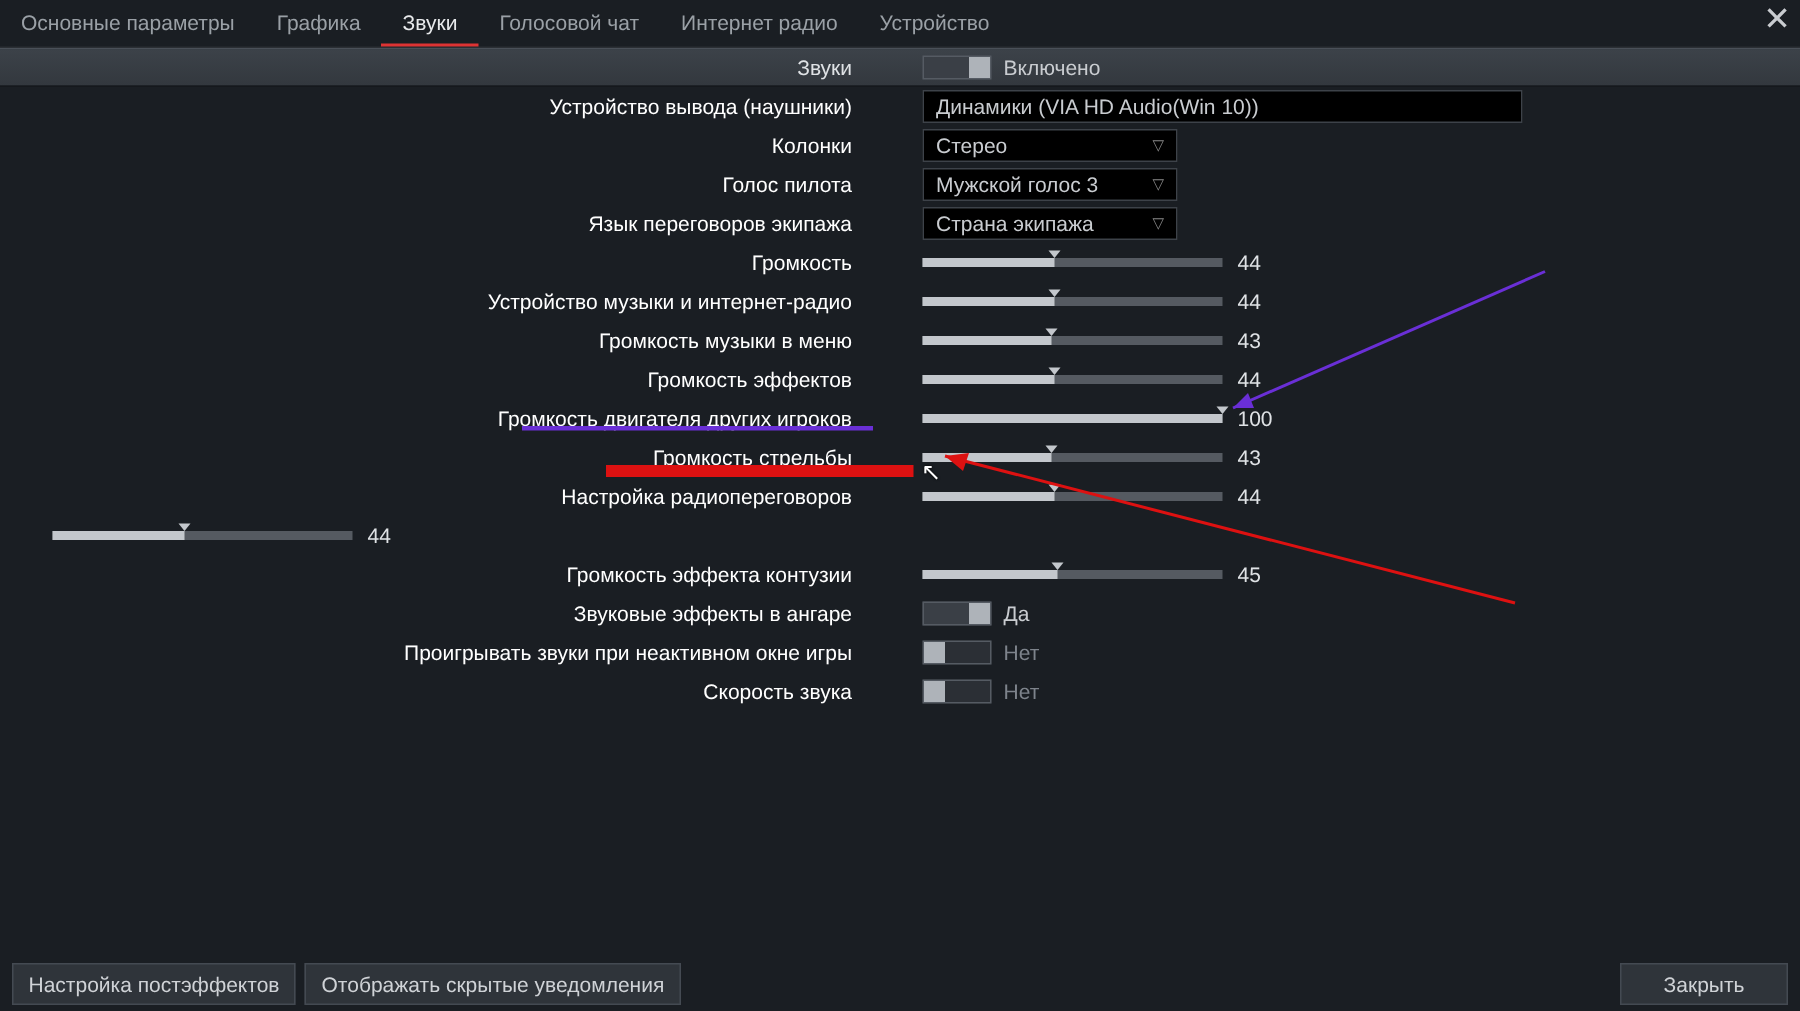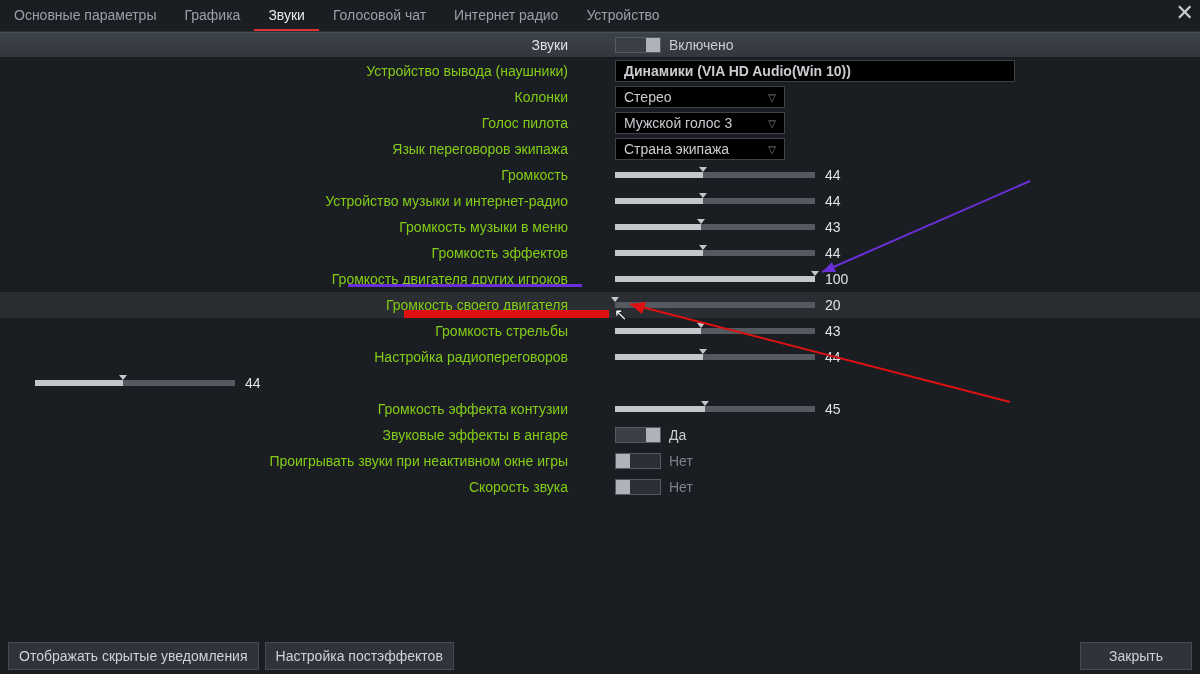--- a/index.html
+++ b/index.html
@@ -26,21 +26,21 @@
   .header-row {
     display: flex; height: 26px; align-items: center;
     background: linear-gradient(#3c4249,#33383e);
     border-top: 1px solid #4a5058; border-bottom: 1px solid #15181c;
   }
   .label-col { width: 580px; text-align: right; padding-right: 12px; color: #dfe2e5; }
   .ctrl-col { flex: 1; display: flex; align-items: center; padding-left: 35px; }
   .row {
     display: flex; height: 26px; align-items: center;
   }
-  .row .label-col { color: #84cc16; }
+  .row .label-col { color: #ffffff; }
   .row.highlight { background: rgba(255,255,255,0.07); }
   .switch {
     width: 46px; height: 16px; background: #3a3f46;
     border: 1px solid #555b63; position: relative; margin-right: 8px;
     cursor: pointer;
   }
   .switch .knob {
     position: absolute; top: 0; width: 14px; height: 14px;
     background: #aeb3b9;
   }
@@ -48,21 +48,21 @@
   .switch.off .knob { left: 0; }
   .switch.off { background: #2b2f35; }
   .switch-label { color: #c9ccd0; }
   .switch-label.dim { color: #7d838b; text-align: right; }
   .dropdown {
     width: 170px; height: 22px; background: #000;
     border: 1px solid #3d4249; display: flex; align-items: center;
     padding: 0 8px; color: #c9ccd0; cursor: pointer;
     justify-content: space-between;
   }
-  .dropdown.wide { width: 400px; font-weight: bold; }
+  .dropdown.wide { width: 400px; }
   .dropdown .chev { font-size: 10px; color: #888; }
   .slider {
     width: 200px; height: 6px; position: relative;
     background: #555a61; cursor: pointer;
   }
   .slider .fill {
     position: absolute; left: 0; top: 0; height: 100%;
     background: #c3c7cc;
   }
   .slider .tick {
@@ -203,30 +203,20 @@
     <div class="row">
       <div class="label-col">Громкость двигателя других игроков</div>
       <div class="ctrl-col">
         <div class="slider">
           <div class="fill" style="width: 100%;"></div>
           <div class="tick" style="left: 100%;"></div>
         </div>
         <span class="slider-val">100</span>
       </div>
     </div>
-    <div class="row highlight">
-      <div class="label-col">Громкость своего двигателя</div>
-      <div class="ctrl-col">
-        <div class="slider">
-          <div class="fill" style="width: 0%;"></div>
-          <div class="tick" style="left: 0%;"></div>
-        </div>
-        <span class="slider-val">20</span>
-      </div>
-    </div>
     <div class="row">
       <div class="label-col">Громкость стрельбы</div>
       <div class="ctrl-col">
         <div class="slider">
           <div class="fill" style="width: 43%;"></div>
           <div class="tick" style="left: 43%;"></div>
         </div>
         <span class="slider-val">43</span>
       </div>
     </div>
@@ -282,22 +272,22 @@
       <div class="ctrl-col">
         <div class="switch off">
           <div class="knob"></div>
         </div>
         <span class="switch-label dim">Нет</span>
       </div>
     </div>
   </div>
 
 <div class="footer">
+  <div class="btn">Настройка постэффектов</div>
   <div class="btn">Отображать скрытые уведомления</div>
-  <div class="btn">Настройка постэффектов</div>
   <div class="btn right">Закрыть</div>
 </div>
 
 <svg class="annotations">
   <line x1="1030" y1="181" x2="822" y2="272" stroke="#6a2fd6" stroke-width="2"></line>
   <polygon points="822,272 832,262 836,272" fill="#6a2fd6"></polygon>
   <line x1="1010" y1="402" x2="630" y2="304" stroke="#d11" stroke-width="2"></line>
   <polygon points="630,304 646,302 642,314" fill="#d11"></polygon>
 </svg>
 <div class="annotations">

